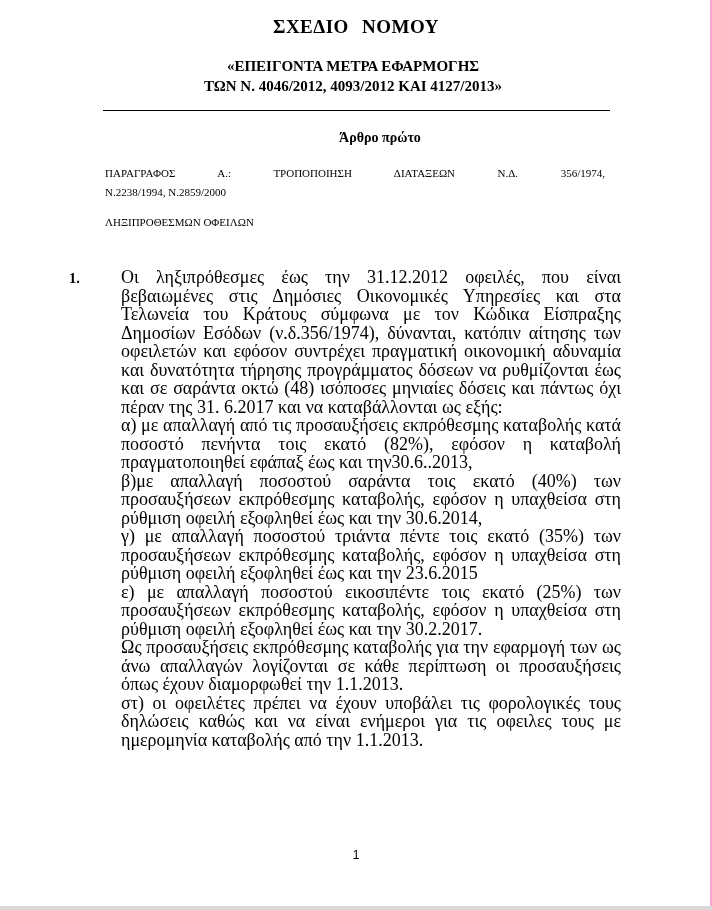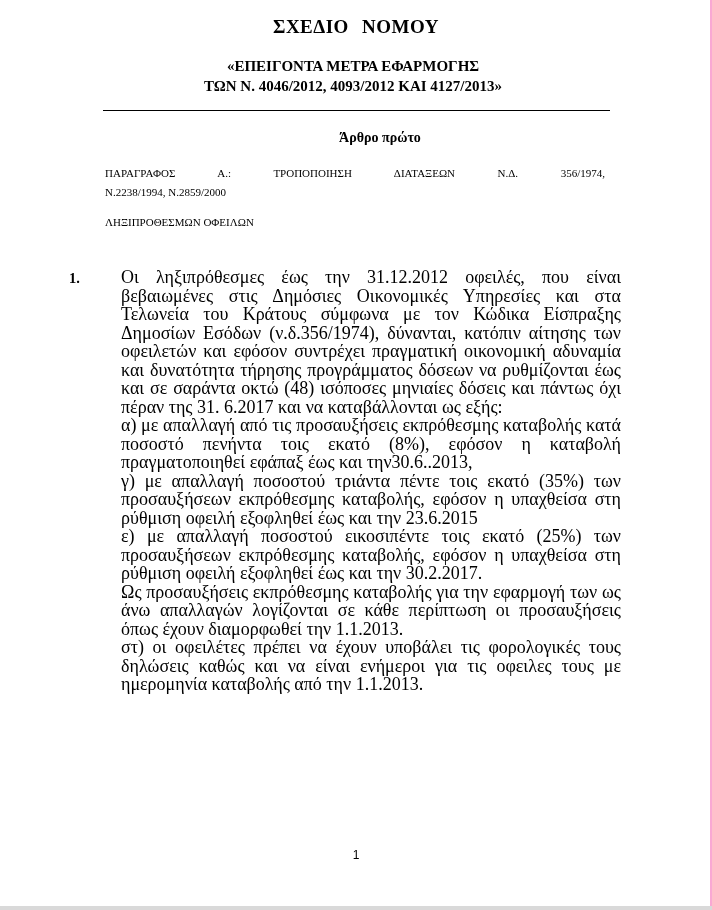--- a/index.html
+++ b/index.html
@@ -81,21 +81,22 @@
   </div>
 
   <div class="heading h-a1">
     <span class="line2">ΛΗΞΙΠΡΟΘΕΣΜΩΝ ΟΦΕΙΛΩΝ</span>
   </div>
 
   <div class="item-num">1.</div>
 
   <div class="body">
     <p>Οι ληξιπρόθεσμες έως την 31.12.2012 οφειλές, που είναι βεβαιωμένες στις Δημόσιες Οικονομικές Υπηρεσίες και στα Τελωνεία του Κράτους σύμφωνα με τον Κώδικα Είσπραξης Δημοσίων Εσόδων (ν.δ.356/1974), δύνανται, κατόπιν αίτησης των οφειλετών και εφόσον συντρέχει πραγματική οικονομική αδυναμία και δυνατότητα τήρησης προγράμματος δόσεων  να ρυθμίζονται έως και σε σαράντα οκτώ (48) ισόποσες μηνιαίες δόσεις και πάντως όχι πέραν της 31. 6.2017 και να καταβάλλονται ως εξής:</p>
-    <p>α) με απαλλαγή από τις προσαυξήσεις εκπρόθεσμης καταβολής κατά ποσοστό πενήντα τοις εκατό (8%), εφόσον η καταβολή πραγματοποιηθεί εφάπαξ έως και την30.6..2013,</p>
+    <p>α) με απαλλαγή από τις προσαυξήσεις εκπρόθεσμης καταβολής κατά ποσοστό πενήντα τοις εκατό (82%), εφόσον η καταβολή πραγματοποιηθεί εφάπαξ έως και την30.6..2013,</p>
+    <p>β)με απαλλαγή ποσοστού σαράντα τοις εκατό (40%) των προσαυξήσεων εκπρόθεσμης καταβολής, εφόσον η υπαχθείσα στη ρύθμιση οφειλή εξοφληθεί έως και την 30.6.2014,</p>
     <p>γ) με απαλλαγή ποσοστού τριάντα πέντε τοις εκατό (35%) των προσαυξήσεων εκπρόθεσμης καταβολής, εφόσον η υπαχθείσα στη ρύθμιση οφειλή εξοφληθεί έως και την 23.6.2015</p>
     <p>ε) με απαλλαγή ποσοστού εικοσιπέντε τοις εκατό (25%) των προσαυξήσεων εκπρόθεσμης καταβολής, εφόσον η υπαχθείσα στη ρύθμιση οφειλή εξοφληθεί έως και την 30.2.2017.</p>
     <p>Ως προσαυξήσεις εκπρόθεσμης καταβολής για την εφαρμογή των ως άνω απαλλαγών λογίζονται σε κάθε περίπτωση οι προσαυξήσεις όπως έχουν διαμορφωθεί την 1.1.2013.</p>
     <p>στ) οι οφειλέτες πρέπει να έχουν υποβάλει τις φορολογικές τους δηλώσεις καθώς και να είναι ενήμεροι για τις οφειλες τους με ημερομηνία καταβολής από την 1.1.2013.</p>
   </div>
 
   <div class="pagenum">1</div>
 </div>
 <div class="bottom-band"></div>
 

